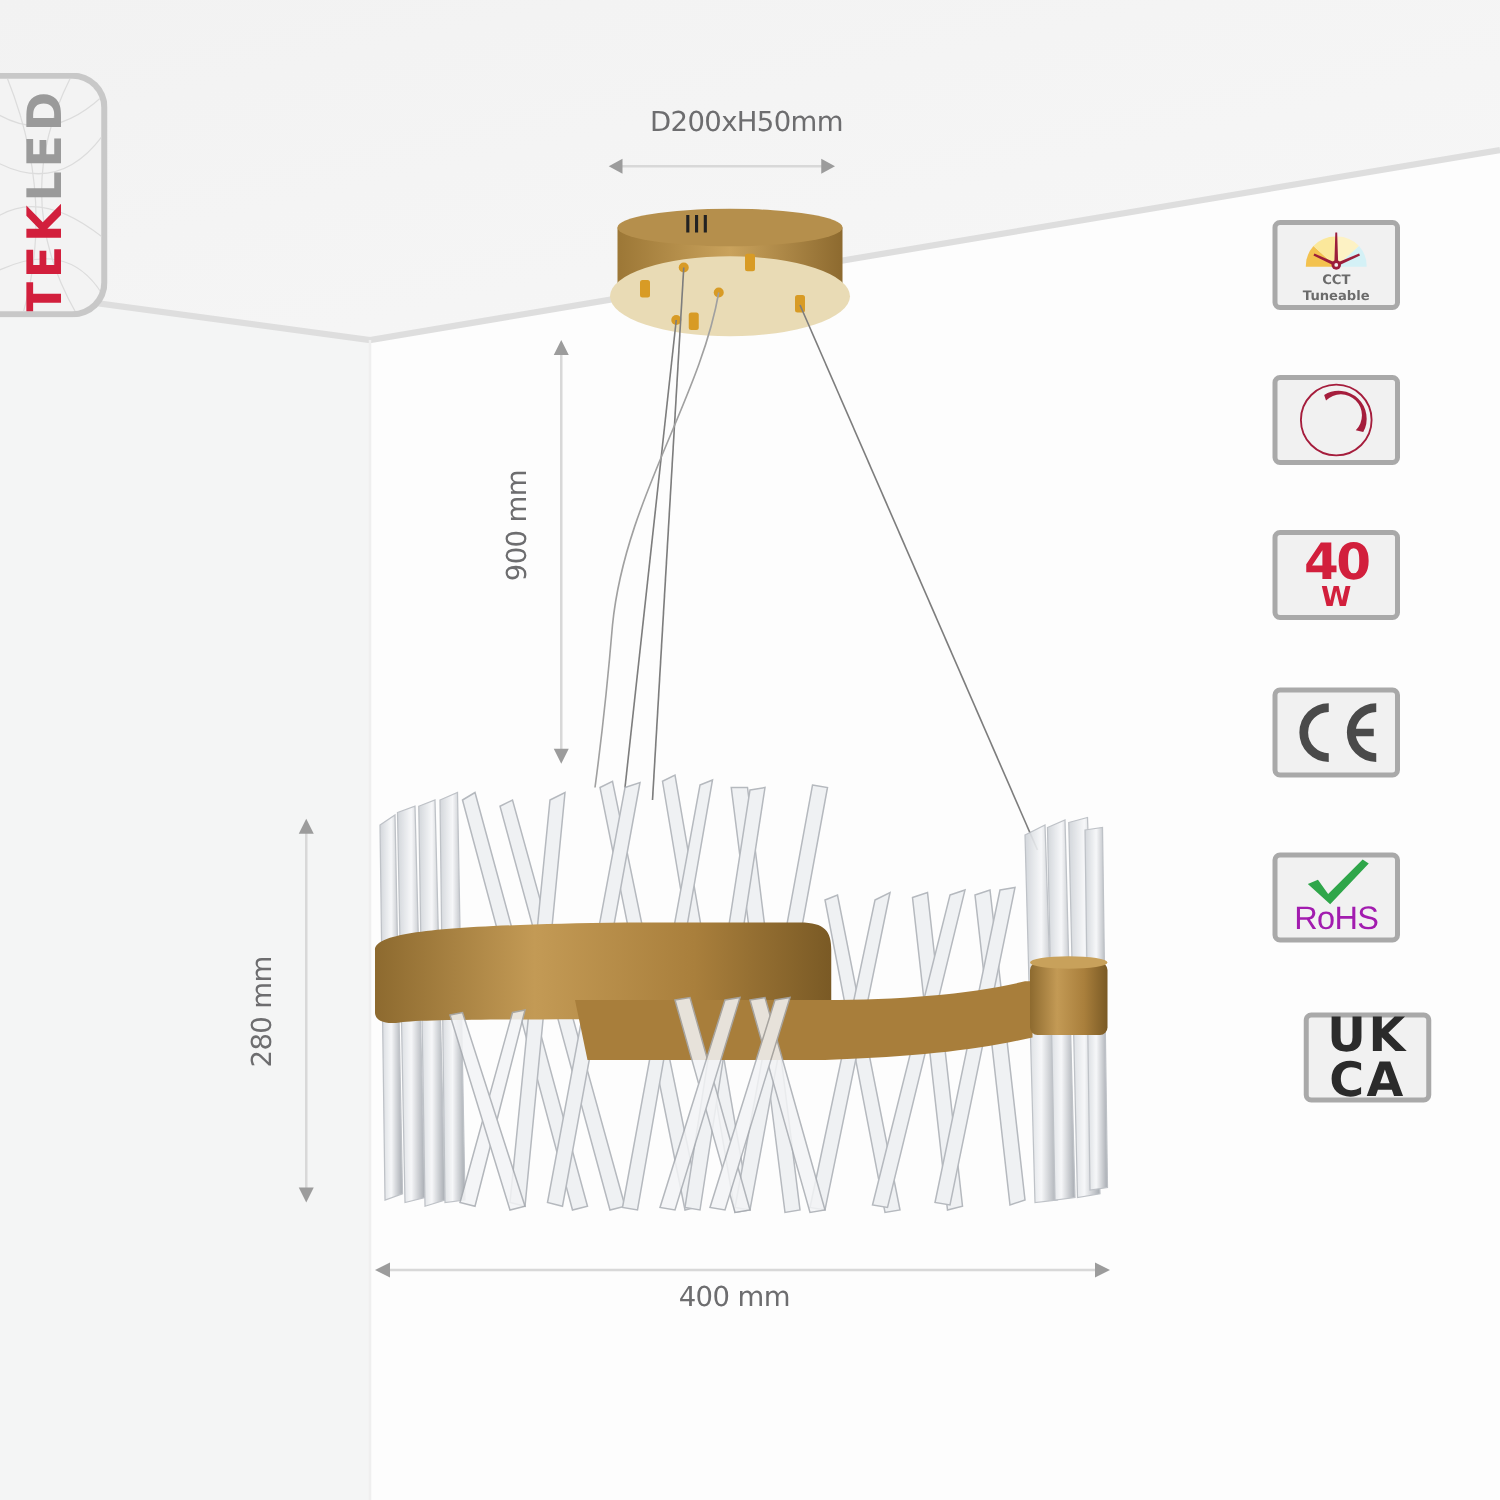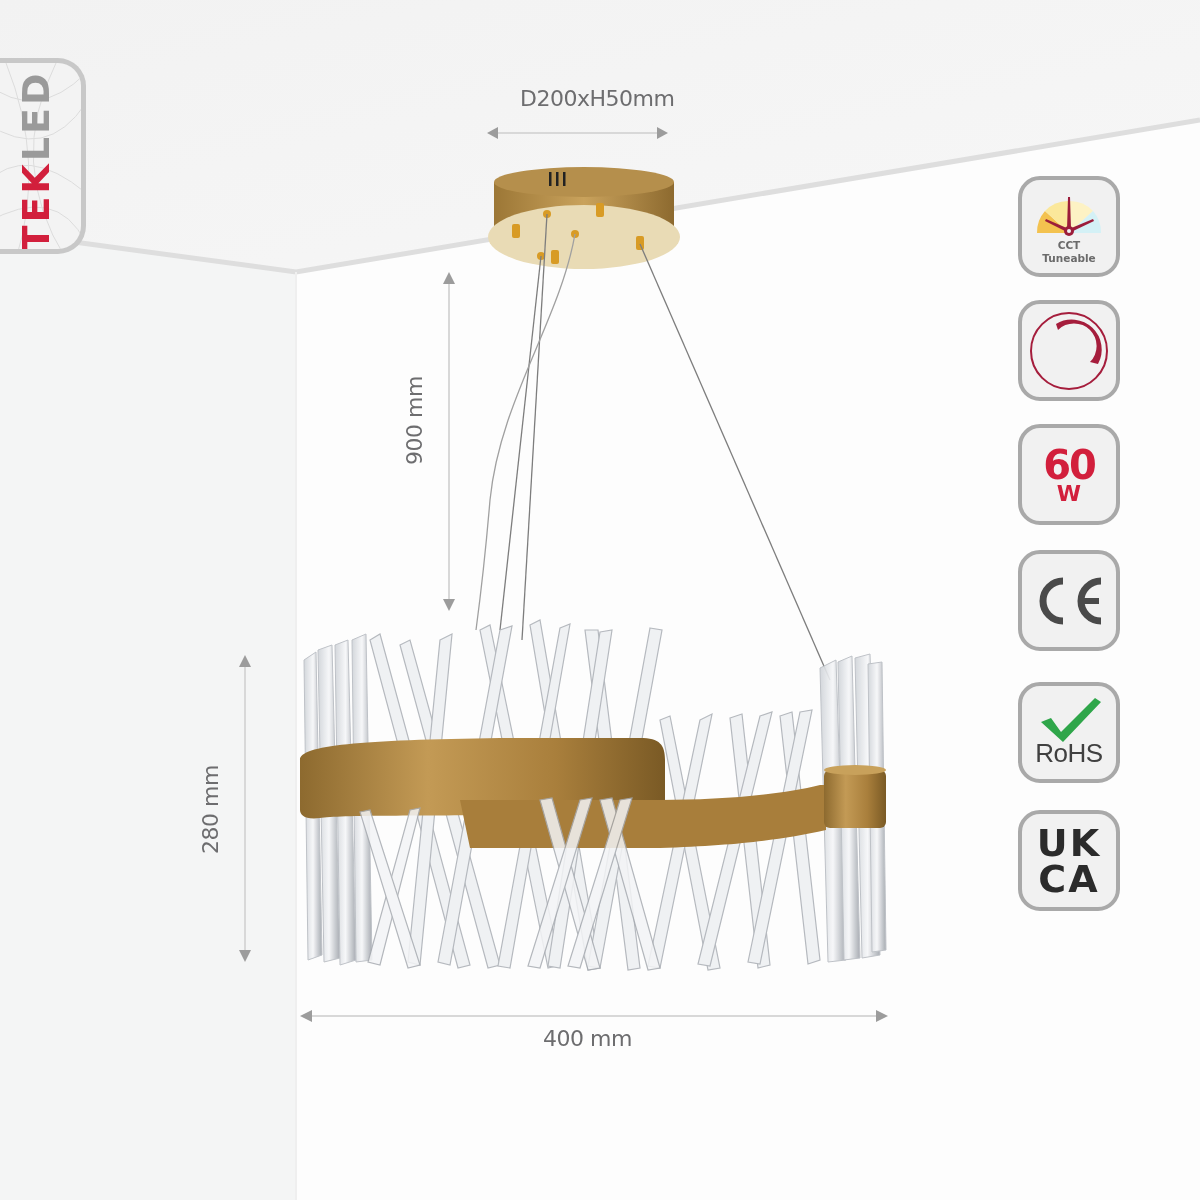--- a/index.html
+++ b/index.html
@@ -1,26 +1,26 @@
 <!DOCTYPE html>
 <html><head>
 <meta charset="utf-8">
 <style>
   html, body { margin: 0; padding: 0; }
   body { width: 1200px; height: 1200px; position: relative; overflow: hidden; background: #fbfbfb; font-family: "DejaVu Sans Condensed", "DejaVu Sans", sans-serif; }
   .scene { position: absolute; inset: 0; }
   .dim-label { position: absolute; color: #6d6d6f; font-family: "DejaVu Sans", sans-serif; font-size: 22px; font-weight: 500; letter-spacing: -0.5px; white-space: nowrap; transform-origin: center; }
   .v-label { transform: rotate(-90deg); }
-  .badge { position: absolute; left: 1018px; width: 102px; height: 101px; box-sizing: border-box; border: 4px solid #a9a9a9; border-radius: 22px; background: #f1f1f1; display: flex; flex-direction: column; align-items: center; justify-content: center; }
+  .badge { position: absolute; left: 1018px; width: 102px; height: 72px; box-sizing: border-box; border: 4px solid #a9a9a9; border-radius: 6px; background: #f1f1f1; display: flex; flex-direction: column; align-items: center; justify-content: center; }
   .badge svg { display: block; }
   .cct-text { font-family: "DejaVu Sans", sans-serif; font-size: 10.5px; color: #6b6b6b; text-align: center; line-height: 13px; font-weight: bold; }
   .watt { font-family: "DejaVu Sans", sans-serif; color: #d21f3c; font-weight: bold; text-align: center; line-height: 1; }
   .watt .num { font-size: 40px; letter-spacing: -2px; display: block; }
   .watt .unit { font-size: 22px; display: block; margin-top: -2px; }
-  .rohs-text { font-family: "Liberation Sans", sans-serif; font-size: 26px; color: #404040; margin-top: -6px; letter-spacing: -0.5px; }
+  .rohs-text { font-family: "Liberation Sans", sans-serif; font-size: 26px; color: #a21caf; margin-top: -6px; letter-spacing: -0.5px; }
   .ukca { font-family: "DejaVu Sans", sans-serif; font-weight: bold; color: #2b2b2b; font-size: 38px; line-height: 36px; text-align: center; letter-spacing: 2px; }
   .logo { position: absolute; left: -14px; top: 58px; width: 100px; height: 196px; box-sizing: border-box; border: 5px solid #c8c8c8; border-left: none; border-radius: 0 28px 28px 0; background: #f3f3f3; overflow: hidden; }
   .logo-text { position: absolute; left: 50px; top: 98px; transform: translate(-50%, -50%) rotate(-90deg); font-family: "DejaVu Sans", sans-serif; font-weight: bold; font-size: 38px; letter-spacing: 3px; white-space: nowrap; }
   .logo-text .tek { color: #d21f3c; }
   .logo-text .led { color: #9a9a9a; }
 </style>
 </head>
 <body>
 
 <div class="scene">
@@ -188,39 +188,39 @@
 
   <div class="badge" style="top:300px;">
     <svg width="86" height="86" viewBox="0 0 86 86">
       <circle cx="43" cy="43" r="38" fill="none" stroke="#a51d3c" stroke-width="2"></circle>
       <path d="M30,16 A30,30 0 0 1 72,56 L64,54 A22,22 0 0 0 32,22 Z" fill="#a51d3c"></path>
     </svg>
   </div>
 
   <div class="badge" style="top:424px;">
     <div class="watt">
-      <span class="num">60</span>
+      <span class="num">40</span>
       <span class="unit">W</span>
     </div>
   </div>
 
   <div class="badge" style="top:550px;">
     <svg width="76" height="50" viewBox="0 0 76 50">
       <path d="M32,5 A20,20 0 1 0 32,45" fill="none" stroke="#4a4a4a" stroke-width="7"></path>
       <path d="M70,5 A20,20 0 1 0 70,45" fill="none" stroke="#4a4a4a" stroke-width="7"></path>
       <line x1="50" y1="25" x2="68" y2="25" stroke="#4a4a4a" stroke-width="6"></line>
     </svg>
   </div>
 
   <div class="badge" style="top:682px;">
     <svg width="76" height="48" viewBox="0 0 76 48">
       <path d="M10,26 L20,22 L30,36 L64,2 L70,6 L32,46 Z" fill="#2fa64a"></path>
     </svg>
     <div class="rohs-text">RoHS</div>
   </div>
 
-  <div class="badge" style="top:810px;">
+  <div class="badge" style="top:810px;margin-left:25px;">
     <div class="ukca">
       <div>UK</div>
       <div>CA</div>
     </div>
   </div>
 </div>
 
 </body></html>

